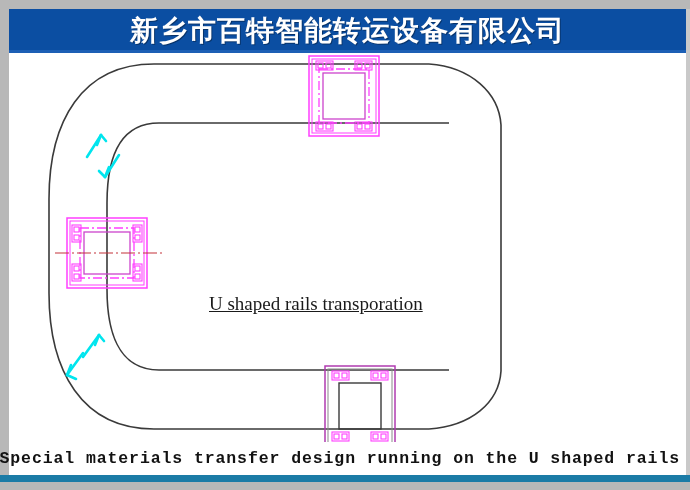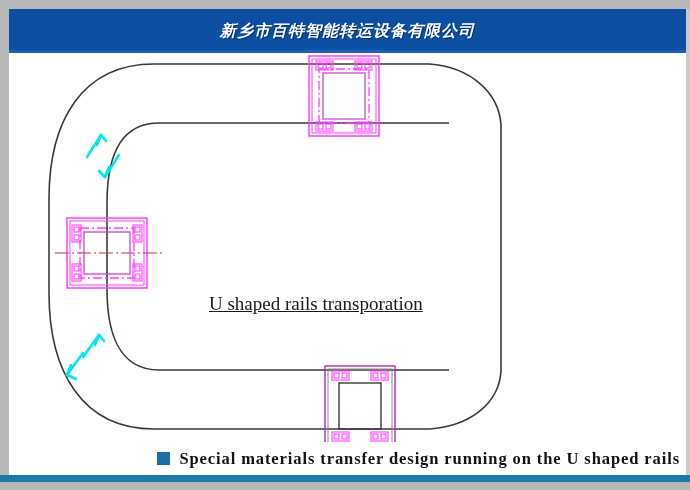--- a/index.html
+++ b/index.html
@@ -64,23 +64,22 @@
   .header-band::after {
     content: "";
     position: absolute;
     left: 0; bottom: 0;
     width: 100%; height: 3px;
     background: #1c5fb5;
   }
   .header-title {
     color: #ffffff;
     font-family: "DejaVu Sans", sans-serif;
-    font-size: 16px;
+    font-size: 28px;
     font-weight: bold;
-    font-style: italic;
     letter-spacing: 1px;
     white-space: nowrap;
     text-shadow: 1px 1px 0 rgba(0,0,0,0.35);
   }
 
   
   .canvas-area {
     position: absolute;
     left: 9px; top: 53px;
     width: 677px; height: 395px;
@@ -113,21 +112,21 @@
     align-items: center;
     gap: 9px;
   }
   .caption-bullet {
     width: 13px;
     height: 13px;
     background: #1b6fa8;
     flex: 0 0 auto;
   }
   .caption-text {
-    font-family: Liberation Serif, serif;
+    font-family: Liberation Mono, monospace;
     font-size: 16.5px;
     font-weight: bold;
     color: #121212;
     letter-spacing: 0.9px;
     white-space: nowrap;
   }
 </style>
 </head>
 <body>
 

